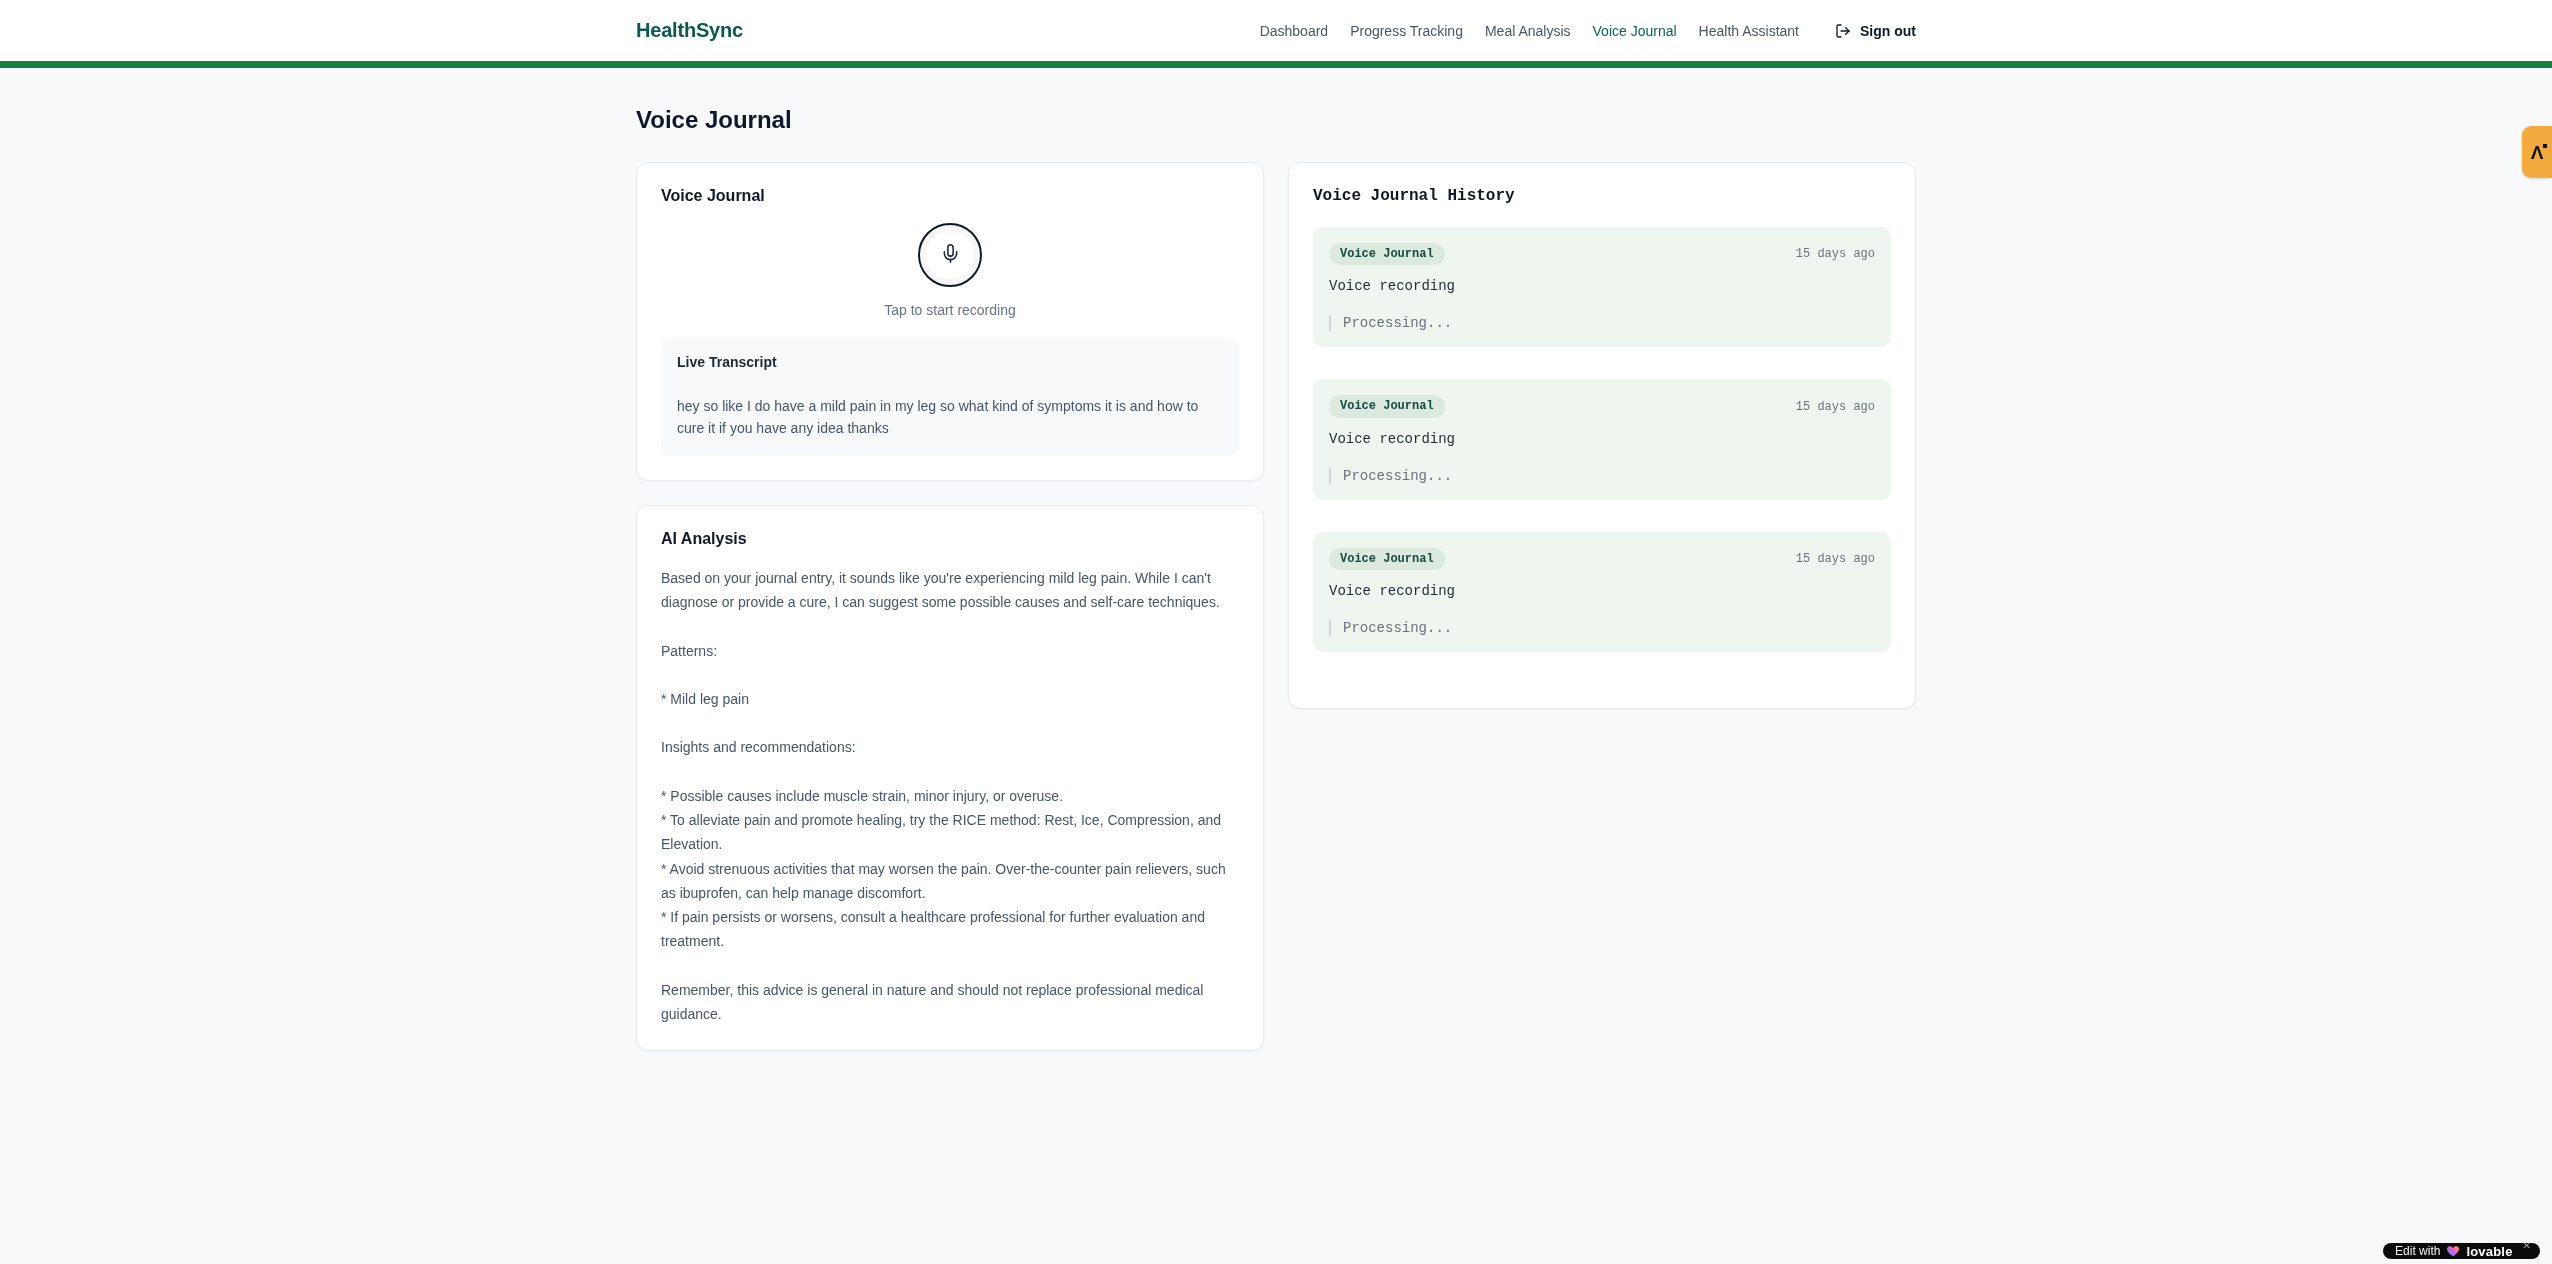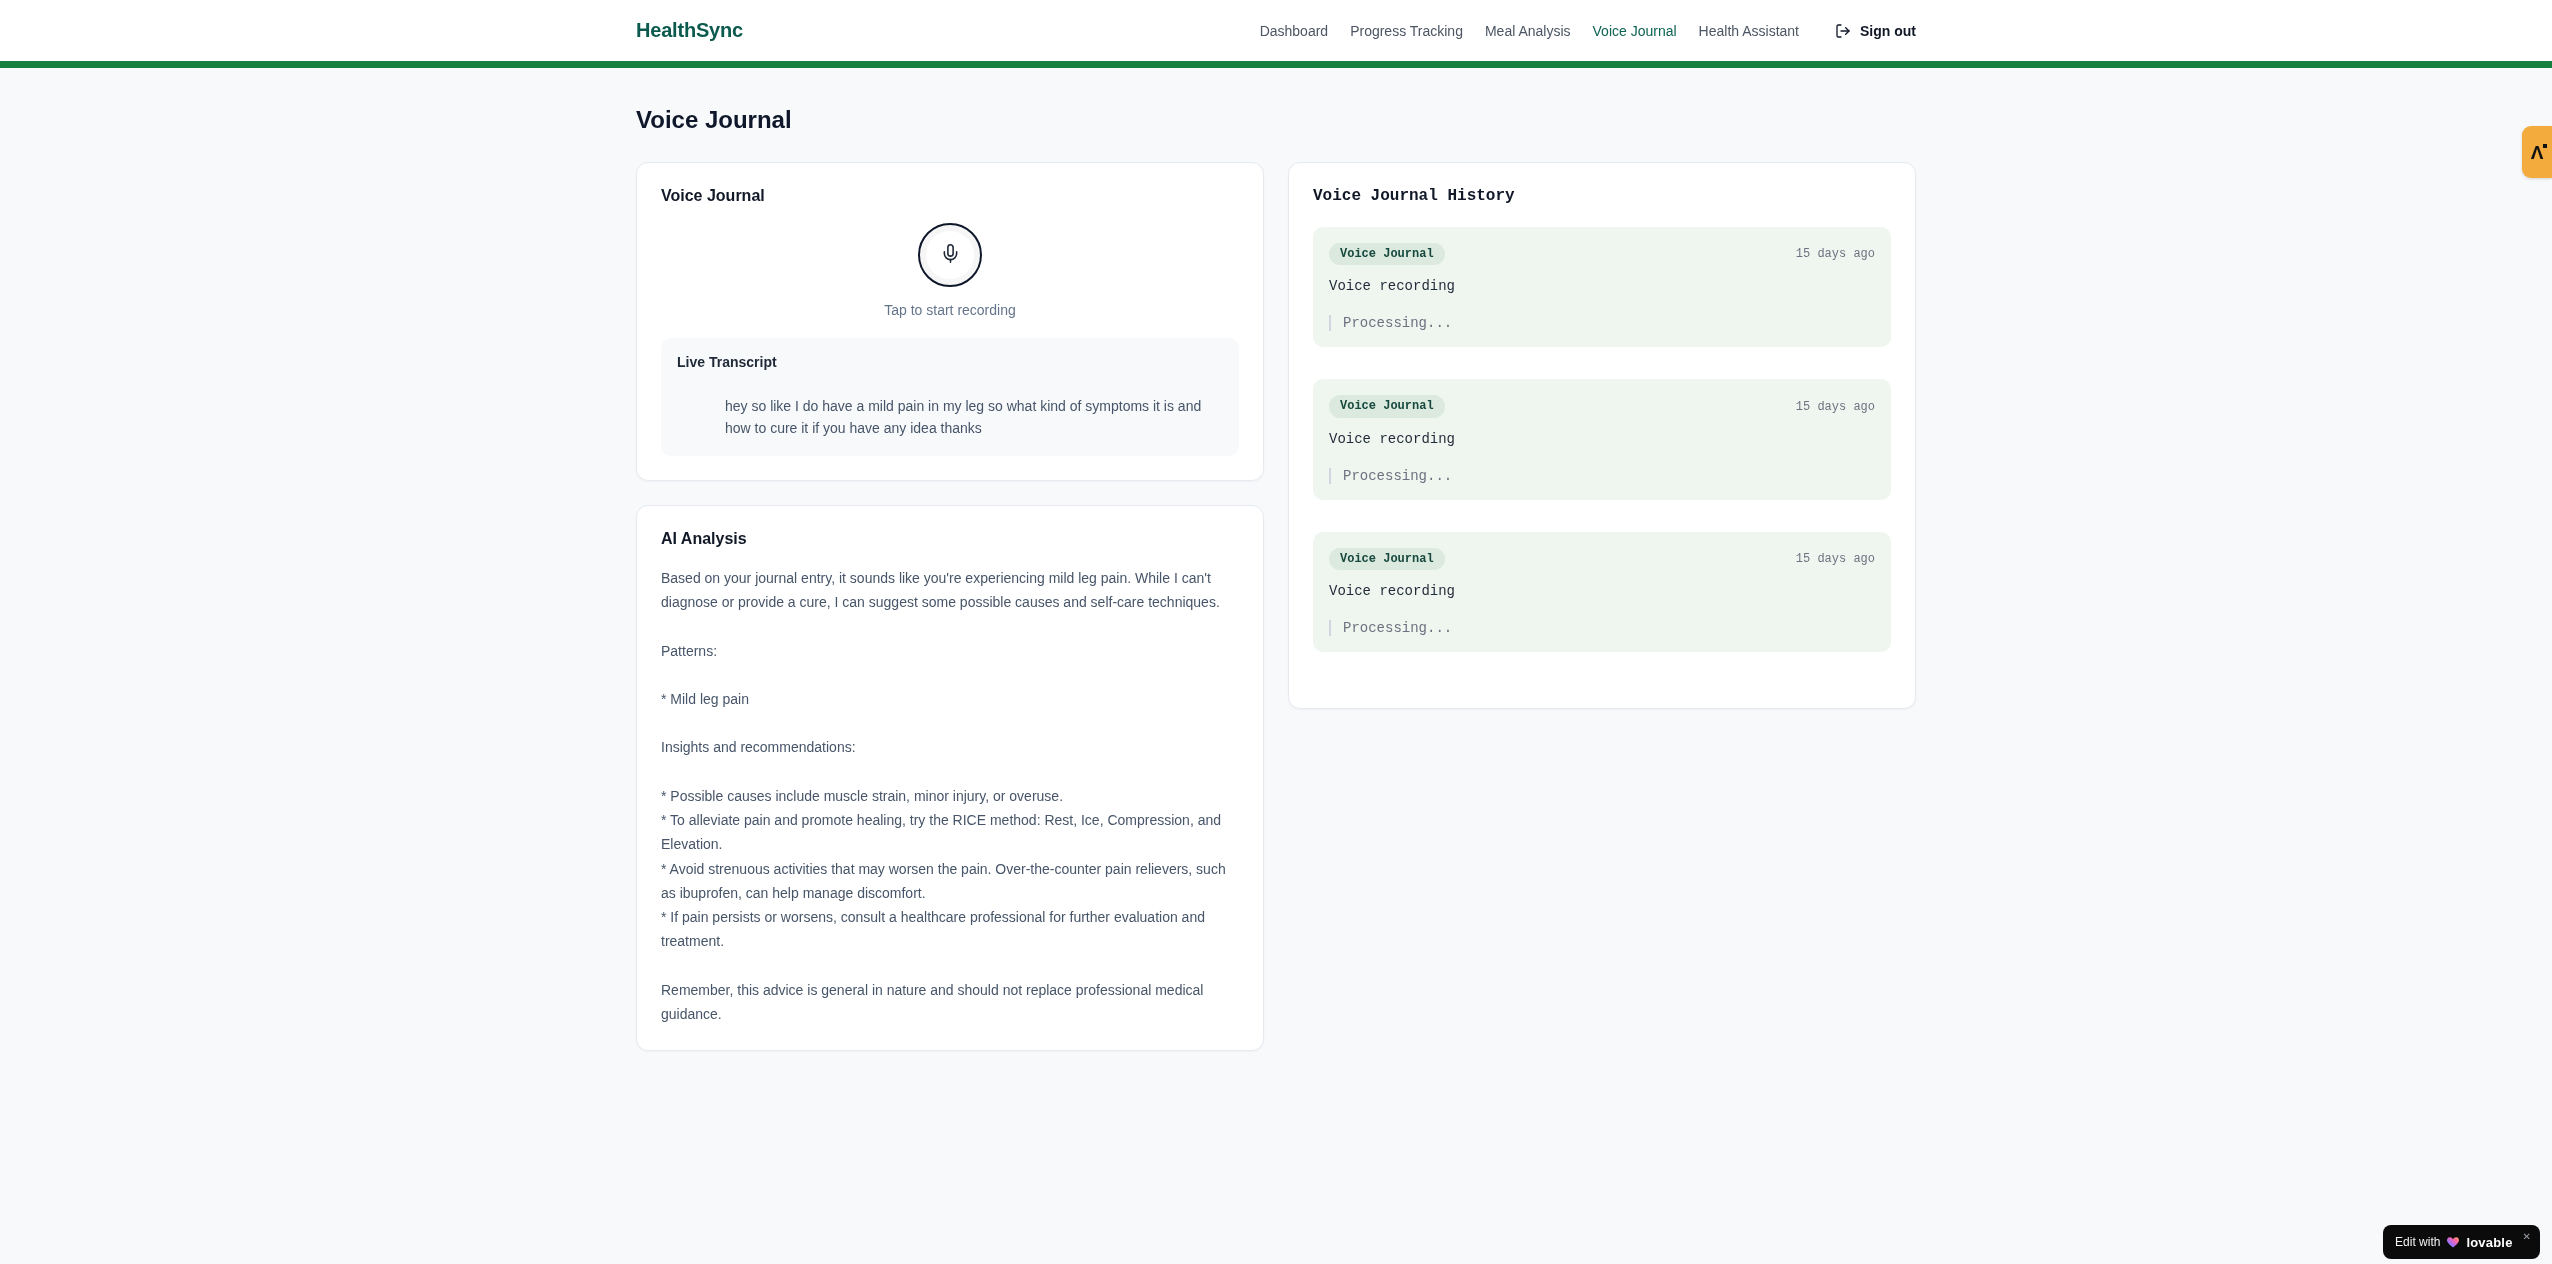--- a/index.html
+++ b/index.html
@@ -121,21 +121,20 @@
   .transcript-title {
     font-size: 14px;
     font-weight: 700;
     color: #1f2937;
     margin-bottom: 26px;
   }
   .transcript-text {
     font-size: 14px;
     line-height: 1.57;
     color: #475569;
-    margin-left: 48px;
   }
   
   .analysis-body {
     margin-top: 18px;
     font-size: 14px;
     line-height: 1.73;
     color: #475569;
     white-space: pre-line;
   }
   
@@ -205,21 +204,21 @@
     top: 1px;
     right: -4px;
     width: 4px;
     height: 4px;
     background: #111111;
   }
   .lovable-badge {
     position: fixed;
     right: 12px;
     bottom: 5px;
-    height: 34px;
+    height: 16px;
     background: #0b0b0c;
     border-radius: 8px;
     display: flex;
     align-items: center;
     gap: 6px;
     padding: 0 9px 0 12px;
     cursor: pointer;
   }
   .lovable-prefix { font-size: 12px; color: #f3f4f6; }
   .lovable-brand { font-size: 13px; font-weight: 700; color: #ffffff; letter-spacing: 0.2px; }

